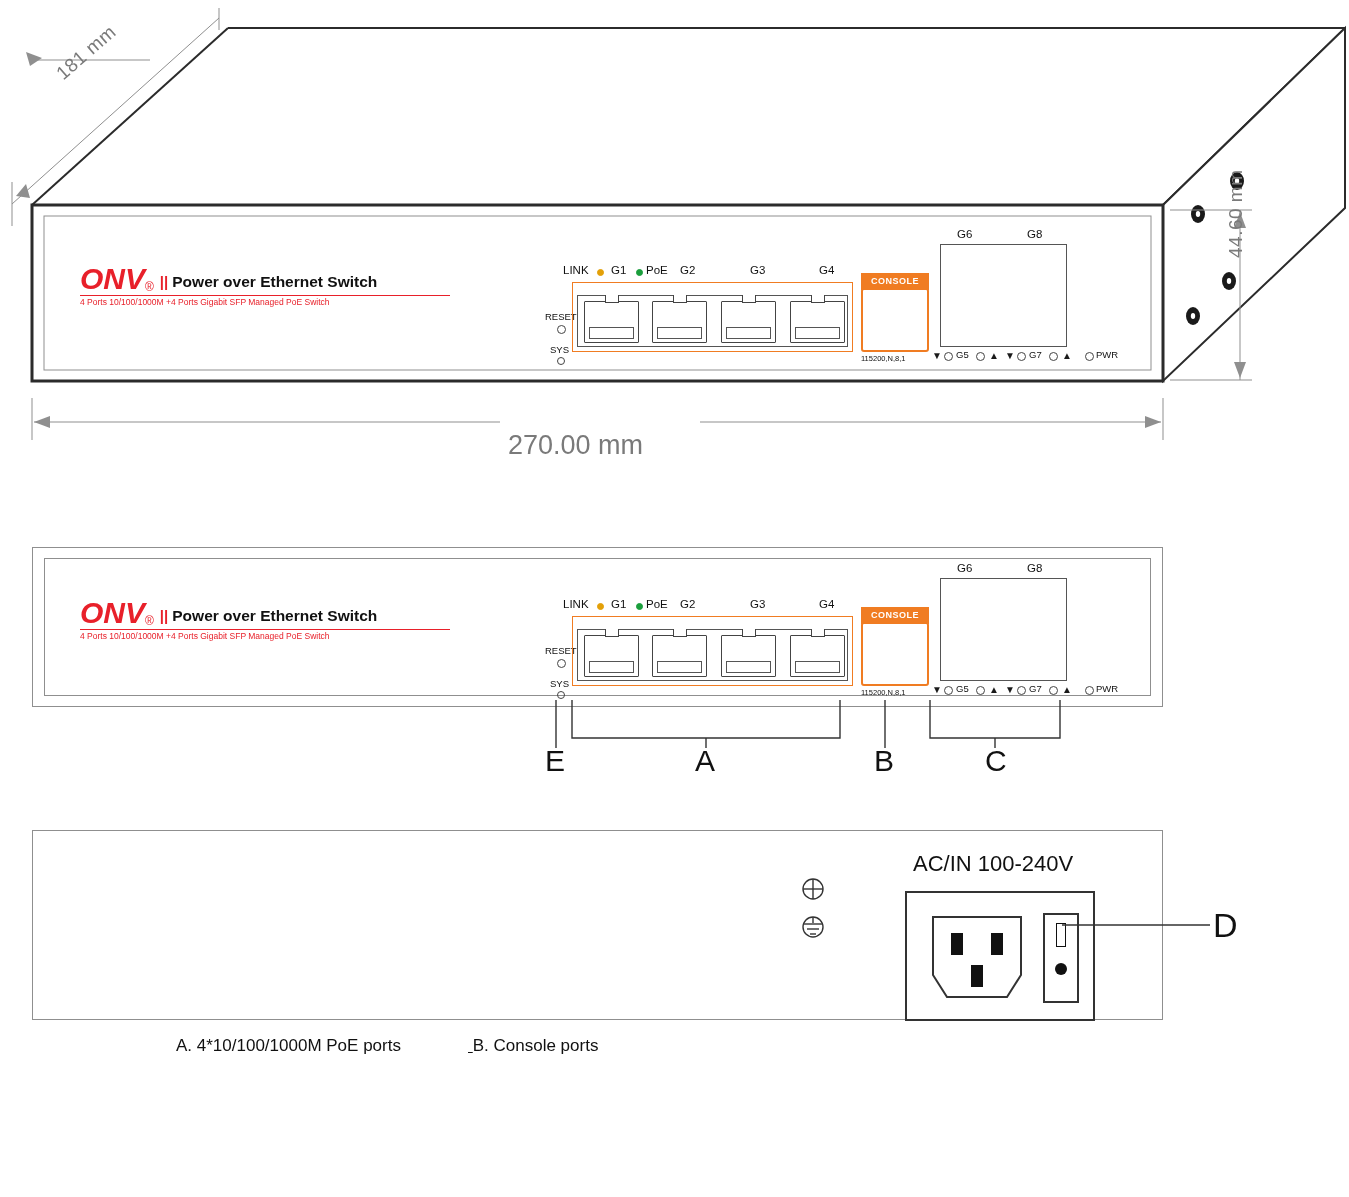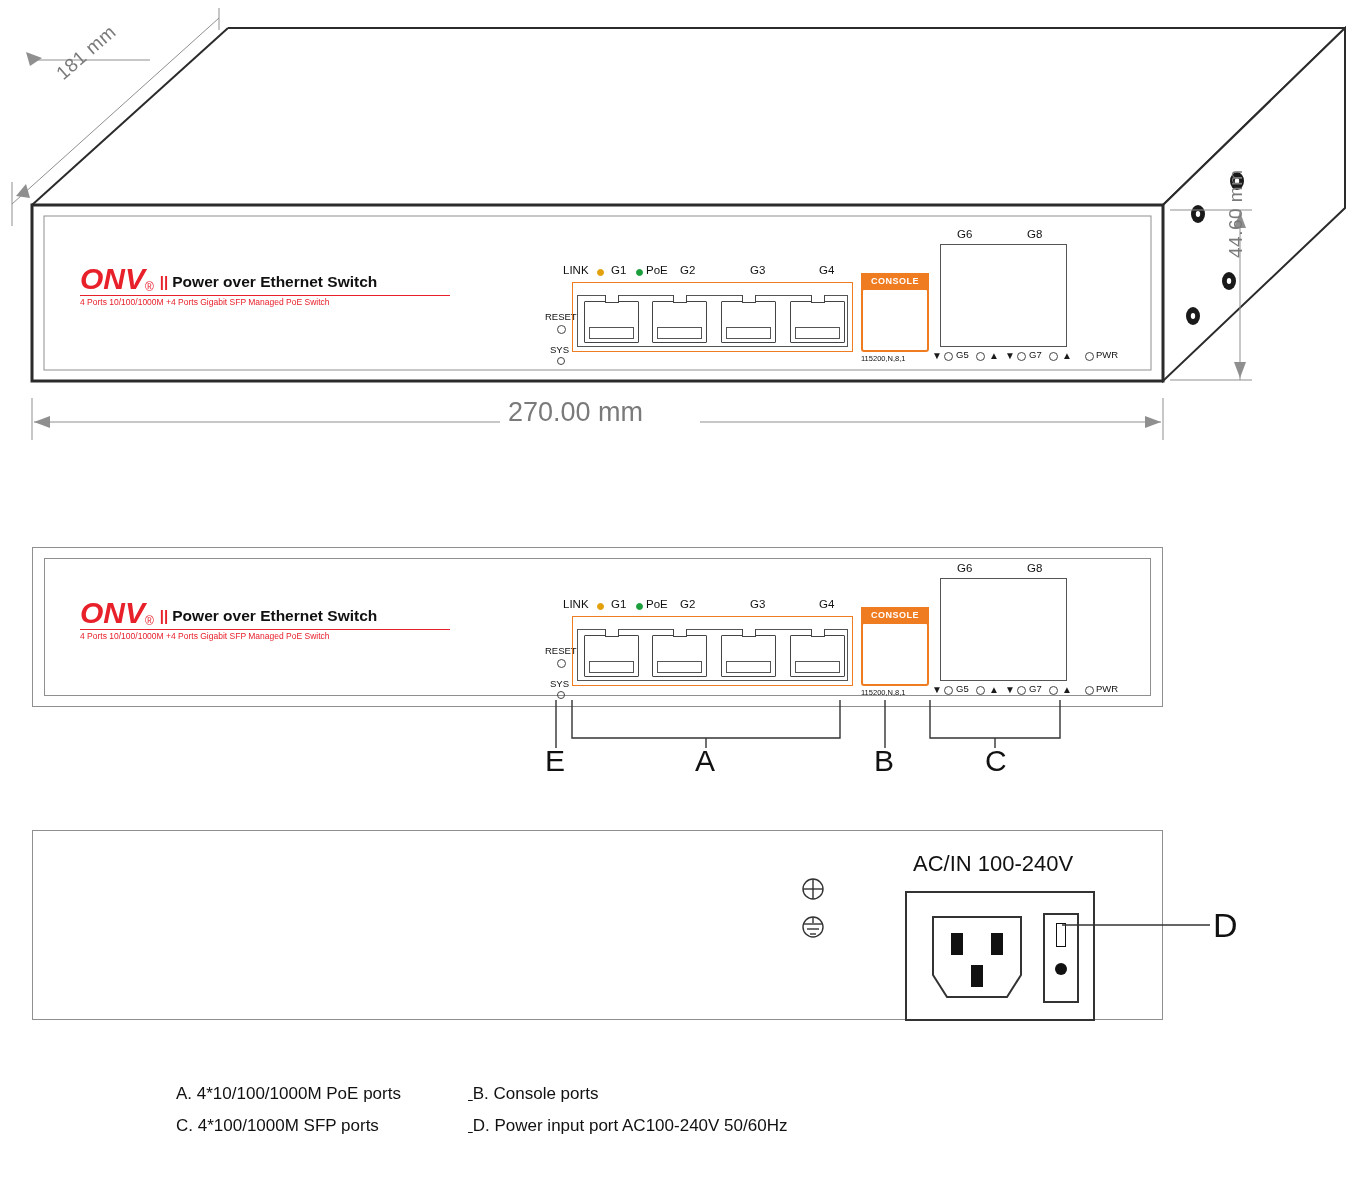--- a/index.html
+++ b/index.html
@@ -146,21 +146,21 @@
     </g>
     <g fill="#8f8f8f">
       <path d="M1240 212 L1234 228 L1246 228 Z"></path>
       <path d="M1240 378 L1234 362 L1246 362 Z"></path>
     </g>
   </svg>
 </div>
 
 <div class="abs dim-text" style="left:52px;top:68px;transform:rotate(-41deg);transform-origin:left top;">181 mm</div>
 
-<div class="abs big-dim" style="left:508px;top:397px;">270.00 mm</div>
+<div class="abs big-dim" style="left:508px;top:430px;">270.00 mm</div>
 
 <div class="abs dim-text" style="left:1225px;top:258px;transform:rotate(-90deg);transform-origin:left top;white-space:nowrap;">44.60 mm</div>
 
 <div class="abs" style="left:44px;top:216px;width:1107px;height:154px;">
 
   <div class="logo-wrap" style="left:36px;top:48px;width:420px;">
     <div style="display:flex;align-items:flex-end;">
       <span class="logo-onv">ONV</span>
         <span class="logo-reg">®</span>
       <span class="logo-bars" style="margin:0 4px 4px 6px;">||</span>
@@ -363,22 +363,18 @@
   </div>
 </div>
 
 <div class="abs" style="left:1060px;top:890px;width:200px;height:40px;">
   <svg width="200" height="40" viewBox="0 0 200 40" xmlns="http://www.w3.org/2000/svg">
     <path d="M2 35 L150 35" stroke="#333" stroke-width="1.4" fill="none"></path>
   </svg>
 </div>
 <div class="abs callout" style="left:1213px;top:906px;font-size:34px;">D</div>
 
-<div class="abs legend" style="left:176px;top:1078px;width:1000px;text-decoration:underline;">
+<div class="abs legend" style="left:176px;top:1030px;width:1000px;text-decoration:underline;">
   <div>
     <span style="width:292px;">A. 4*10/100/1000M PoE ports</span>
     <span>B. Console ports</span>
   </div>
-  <div>
-    <span style="width:292px;">C. 4*100/1000M SFP ports</span>
-    <span>D. Power input port AC100-240V 50/60Hz</span>
-  </div>
 </div>
 
 </body></html>

